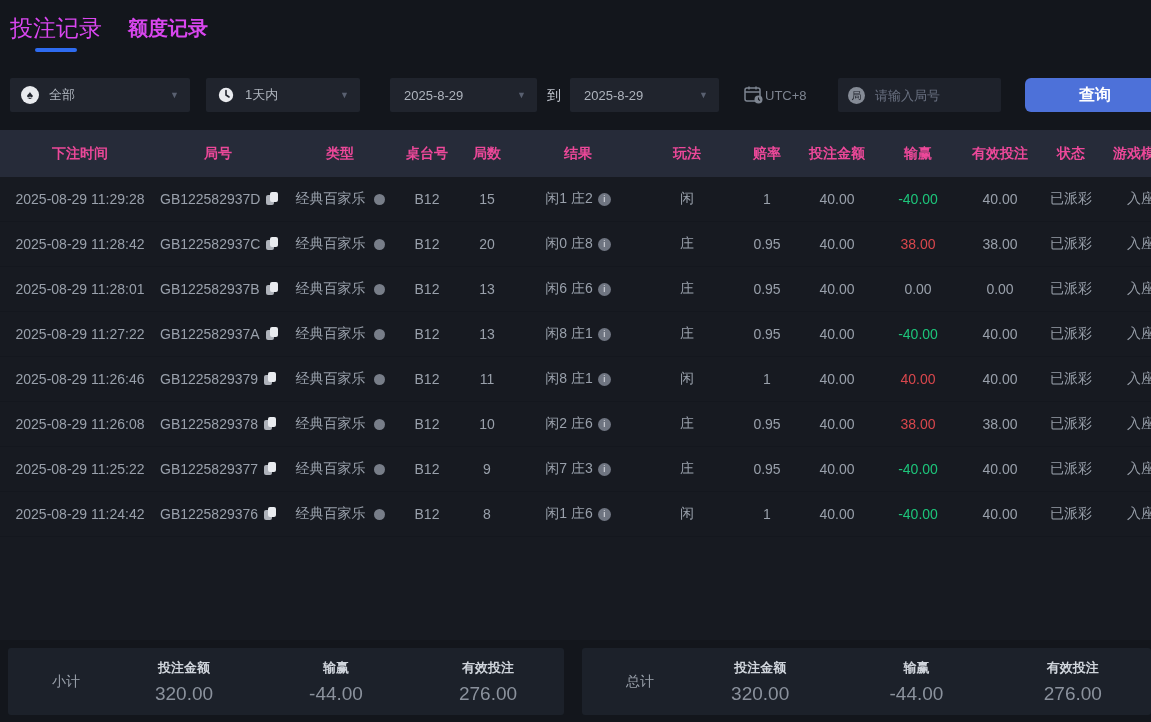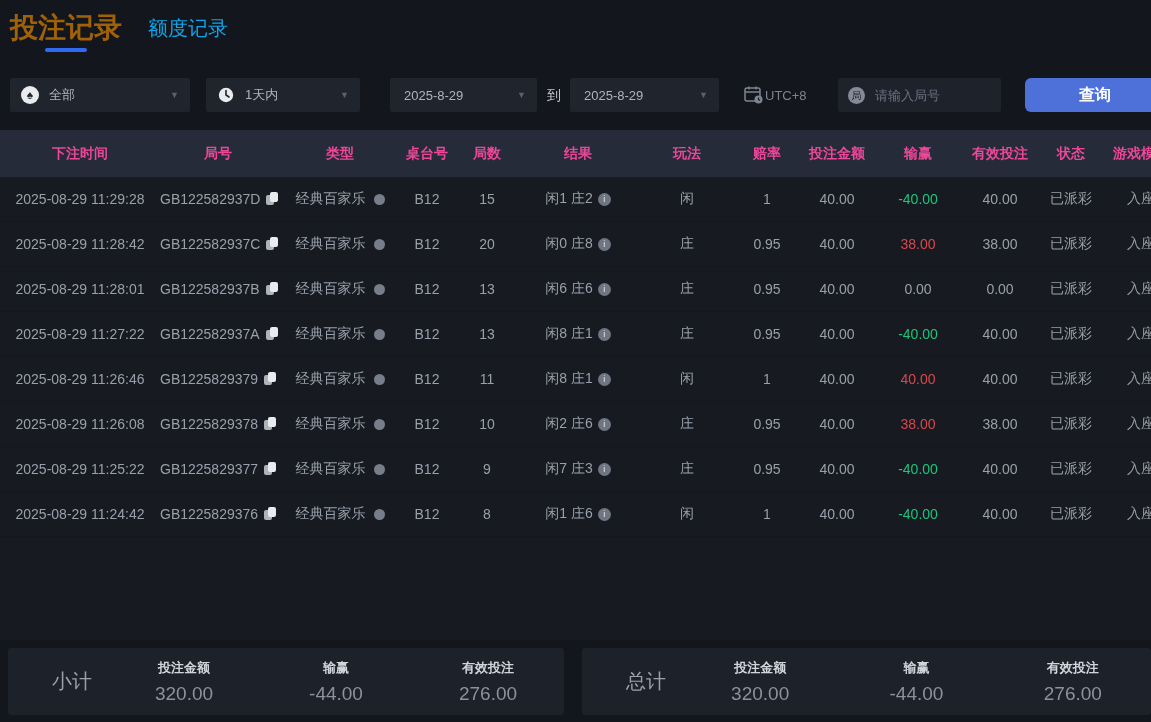--- a/index.html
+++ b/index.html
@@ -5,22 +5,22 @@
   html,body{margin:0;padding:0;}
   body{
     width:1151px;height:722px;overflow:hidden;position:relative;
     background:#13161c;
     font-family:"Liberation Sans","DejaVu Sans",sans-serif;
     -webkit-font-smoothing:antialiased;
   }
   
   .tabs{padding:14px 0 0 10px;display:flex;align-items:flex-end;gap:26px;}
   .tab{cursor:pointer;}
-  .tab .tlabel{font-size:20px;color:#0ea5e9;line-height:28px;}
-  .tab.active .tlabel{color:#a16207;font-weight:700;font-size:28px;}
+  .tab .tlabel{font-size:20px;color:#d946ef;line-height:28px;font-weight:bold;}
+  .tab.active .tlabel{color:#d946ef;font-weight:400;font-size:23px;}
   .tab .underline{height:4px;width:42px;border-radius:2px;background:transparent;margin:6px auto 0;}
   .tab.active .underline{background:var(--underline,#2e6bf0);}
   
   .filterbar{position:relative;height:34px;margin-top:26px;}
   .chip{position:absolute;top:0;height:34px;background:#20242d;border-radius:2px;
     display:flex;align-items:center;color:#aeb4bd;font-size:13px;box-sizing:border-box;cursor:pointer;}
   .chip .chev{margin-left:auto;margin-right:11px;font-size:9px;color:#596070;}
   .chip-category{left:10px;width:180px;}
   .chip-range{left:206px;width:154px;}
   .chip-datefrom{left:390px;width:147px;}
@@ -70,21 +70,21 @@
   .copy .cf{position:absolute;left:4px;top:0;width:8px;height:10px;background:#e9ebef;border-radius:2px;}
   .dot{width:11px;height:11px;border-radius:50%;background:#787e89;margin-left:8px;display:inline-block;}
   .info{width:13px;height:13px;border-radius:50%;background:#6f7581;color:#e8eaee;
     font-size:9px;line-height:13px;text-align:center;margin-left:5px;display:inline-block;
     font-style:normal;cursor:pointer;}
   
   .summary{display:flex;margin:8px 0 0 8px;gap:18px;height:67px;width:1143px;}
   .spanel{background:#1c212a;border-radius:3px;display:flex;align-items:center;}
   .spanel.p0{flex:0 0 556px;}
   .spanel.p1{flex:1;}
-  .slabel{flex:0 0 100px;padding-left:44px;box-sizing:border-box;color:#9aa1ab;font-size:20px;}
+  .slabel{flex:0 0 100px;padding-left:44px;box-sizing:border-box;color:#9aa1ab;font-size:14px;}
   .sfields{flex:1;display:flex;}
   .sfield{flex:1;text-align:center;}
   .sflabel{color:#d0d5dc;font-size:13px;font-weight:700;margin-bottom:6px;}
   .sfvalue{color:#8b929d;font-size:19px;}
   svg{display:block;}
 </style>
 </head>
 <body>
 
 <div class="tabs">

